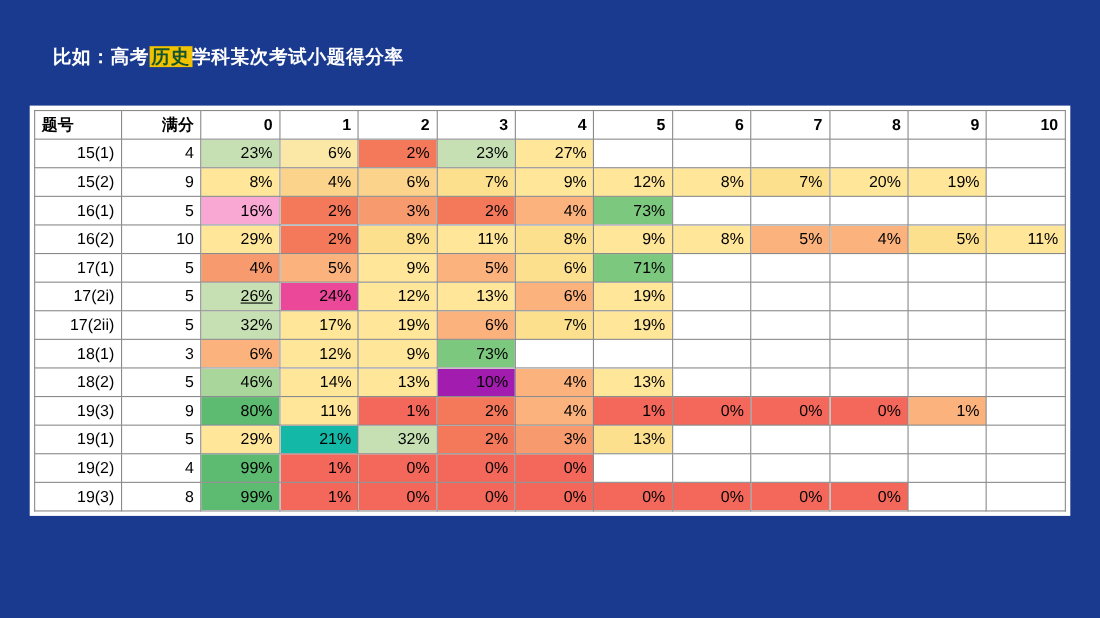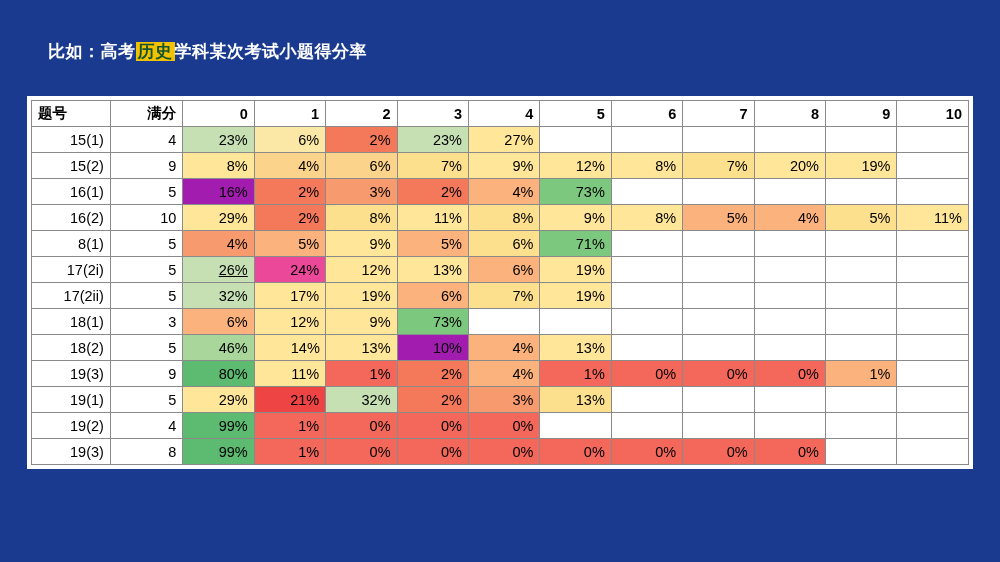--- a/index.html
+++ b/index.html
@@ -146,21 +146,21 @@
             <td style="background: rgb(255, 230, 153);">12%</td>
             <td style="background: rgb(255, 230, 153);">8%</td>
             <td style="background: rgb(253, 224, 142);">7%</td>
             <td style="background: rgb(255, 230, 153);">20%</td>
             <td style="background: rgb(255, 230, 153);">19%</td>
             <td class="empty"></td>
           </tr>
           <tr>
             <td class="label">16(1)</td>
             <td>5</td>
-            <td style="background: #a21caf; padding-left: 35px;">16%</td>
+            <td style="background: #f9a8d4; padding-left: 35px;">16%</td>
             <td style="background: rgb(244, 121, 91);">2%</td>
             <td style="background: rgb(247, 154, 110);">3%</td>
             <td style="background: rgb(244, 121, 91);">2%</td>
             <td style="background: rgb(251, 178, 124);">4%</td>
             <td style="background: rgb(125, 200, 127);">73%</td>
             <td class="empty"></td>
             <td class="empty"></td>
             <td class="empty"></td>
             <td class="empty"></td>
             <td class="empty"></td>
@@ -174,21 +174,21 @@
             <td style="background: rgb(255, 230, 153);">11%</td>
             <td style="background: rgb(253, 224, 142);">8%</td>
             <td style="background: rgb(255, 230, 153);">9%</td>
             <td style="background: rgb(255, 230, 153);">8%</td>
             <td style="background: rgb(251, 178, 124);">5%</td>
             <td style="background: rgb(251, 178, 124);">4%</td>
             <td style="background: rgb(253, 224, 142);">5%</td>
             <td style="background: rgb(255, 230, 153);">11%</td>
           </tr>
           <tr>
-            <td class="label">8(1)</td>
+            <td class="label">17(1)</td>
             <td>5</td>
             <td style="background: rgb(247, 154, 110);">4%</td>
             <td style="background: rgb(251, 178, 124);">5%</td>
             <td style="background: rgb(255, 230, 153);">9%</td>
             <td style="background: rgb(251, 178, 124);">5%</td>
             <td style="background: rgb(253, 224, 142);">6%</td>
             <td style="background: rgb(125, 200, 127);">71%</td>
             <td class="empty"></td>
             <td class="empty"></td>
             <td class="empty"></td>
@@ -267,21 +267,21 @@
             <td style="background: rgb(244, 104, 91);">0%</td>
             <td style="background: rgb(244, 104, 91);">0%</td>
             <td style="background: rgb(244, 104, 91);">0%</td>
             <td style="background: rgb(251, 178, 124);">1%</td>
             <td class="empty"></td>
           </tr>
           <tr>
             <td class="label">19(1)</td>
             <td>5</td>
             <td style="background: rgb(255, 230, 153);">29%</td>
-            <td style="background: #ef4444;">21%</td>
+            <td style="background: #14b8a6;">21%</td>
             <td style="background: rgb(198, 224, 180);">32%</td>
             <td style="background: rgb(244, 121, 91);">2%</td>
             <td style="background: rgb(247, 154, 110);">3%</td>
             <td style="background: rgb(253, 224, 142);">13%</td>
             <td class="empty"></td>
             <td class="empty"></td>
             <td class="empty"></td>
             <td class="empty"></td>
             <td class="empty"></td>
           </tr>

